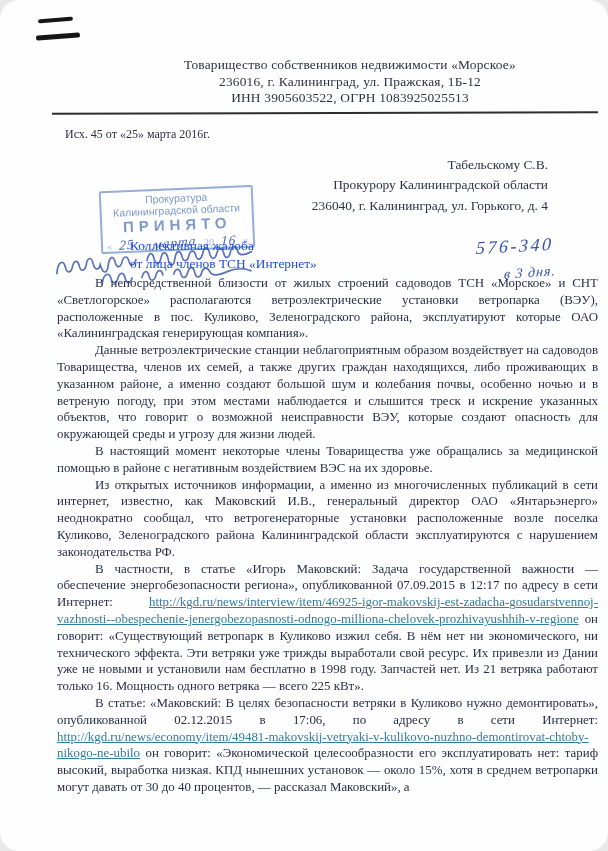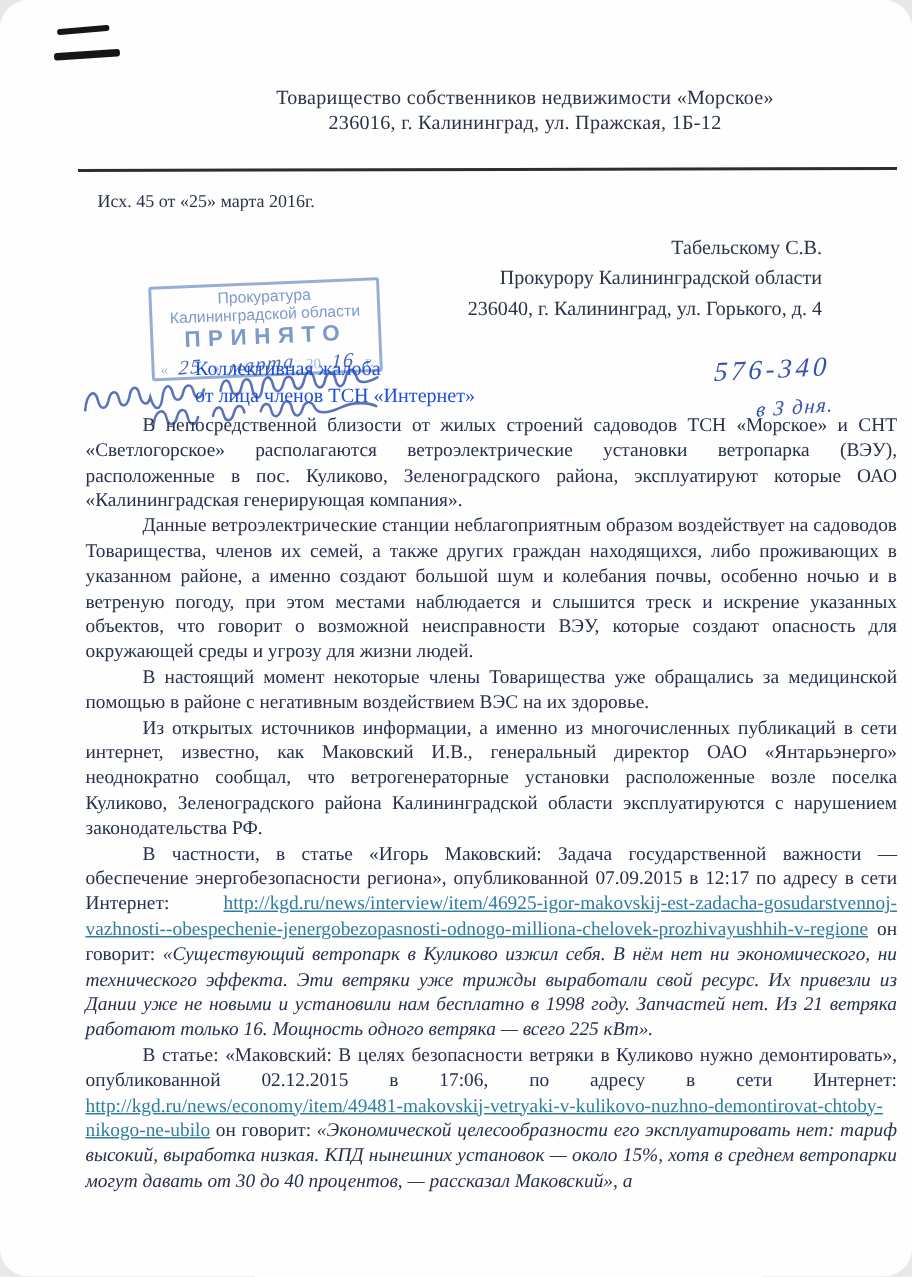--- a/index.html
+++ b/index.html
@@ -68,33 +68,34 @@
 
   .doc-body{
     position:absolute;left:57px;top:275px;width:541px;
     font-size:12.9px;line-height:16.8px;text-align:justify;color:#27304a;
   }
   .doc-body p{margin:0;text-indent:38px;}
   .url{
     color:#2f7e9d;text-decoration:underline;text-decoration-color:#2f7e9d;
     overflow-wrap:break-word;cursor:pointer;
   }
-  .quote{font-style:italic;}
+  .quote{}
 </style>
 </head>
 <body>
 
 <div class="page">
 
   <div class="corner-mark m1"></div>
   <div class="corner-mark m2"></div>
 
   <div class="letterhead">
     <div>Товарищество собственников недвижимости «Морское»</div>
     <div>236016, г. Калининград, ул. Пражская, 1Б-12</div>
+    <div>ИНН 3905603522, ОГРН 1083925025513</div>
   </div>
 
   <div class="divider"></div>
 
   <div class="ref-line">Исх. 45 от «25» марта 2016г.</div>
 
   <div class="addressee">
     <div>Табельскому С.В.</div>
     <div>Прокурору Калининградской области</div>
     <div>236040, г. Калининград, ул. Горького, д. 4</div>

